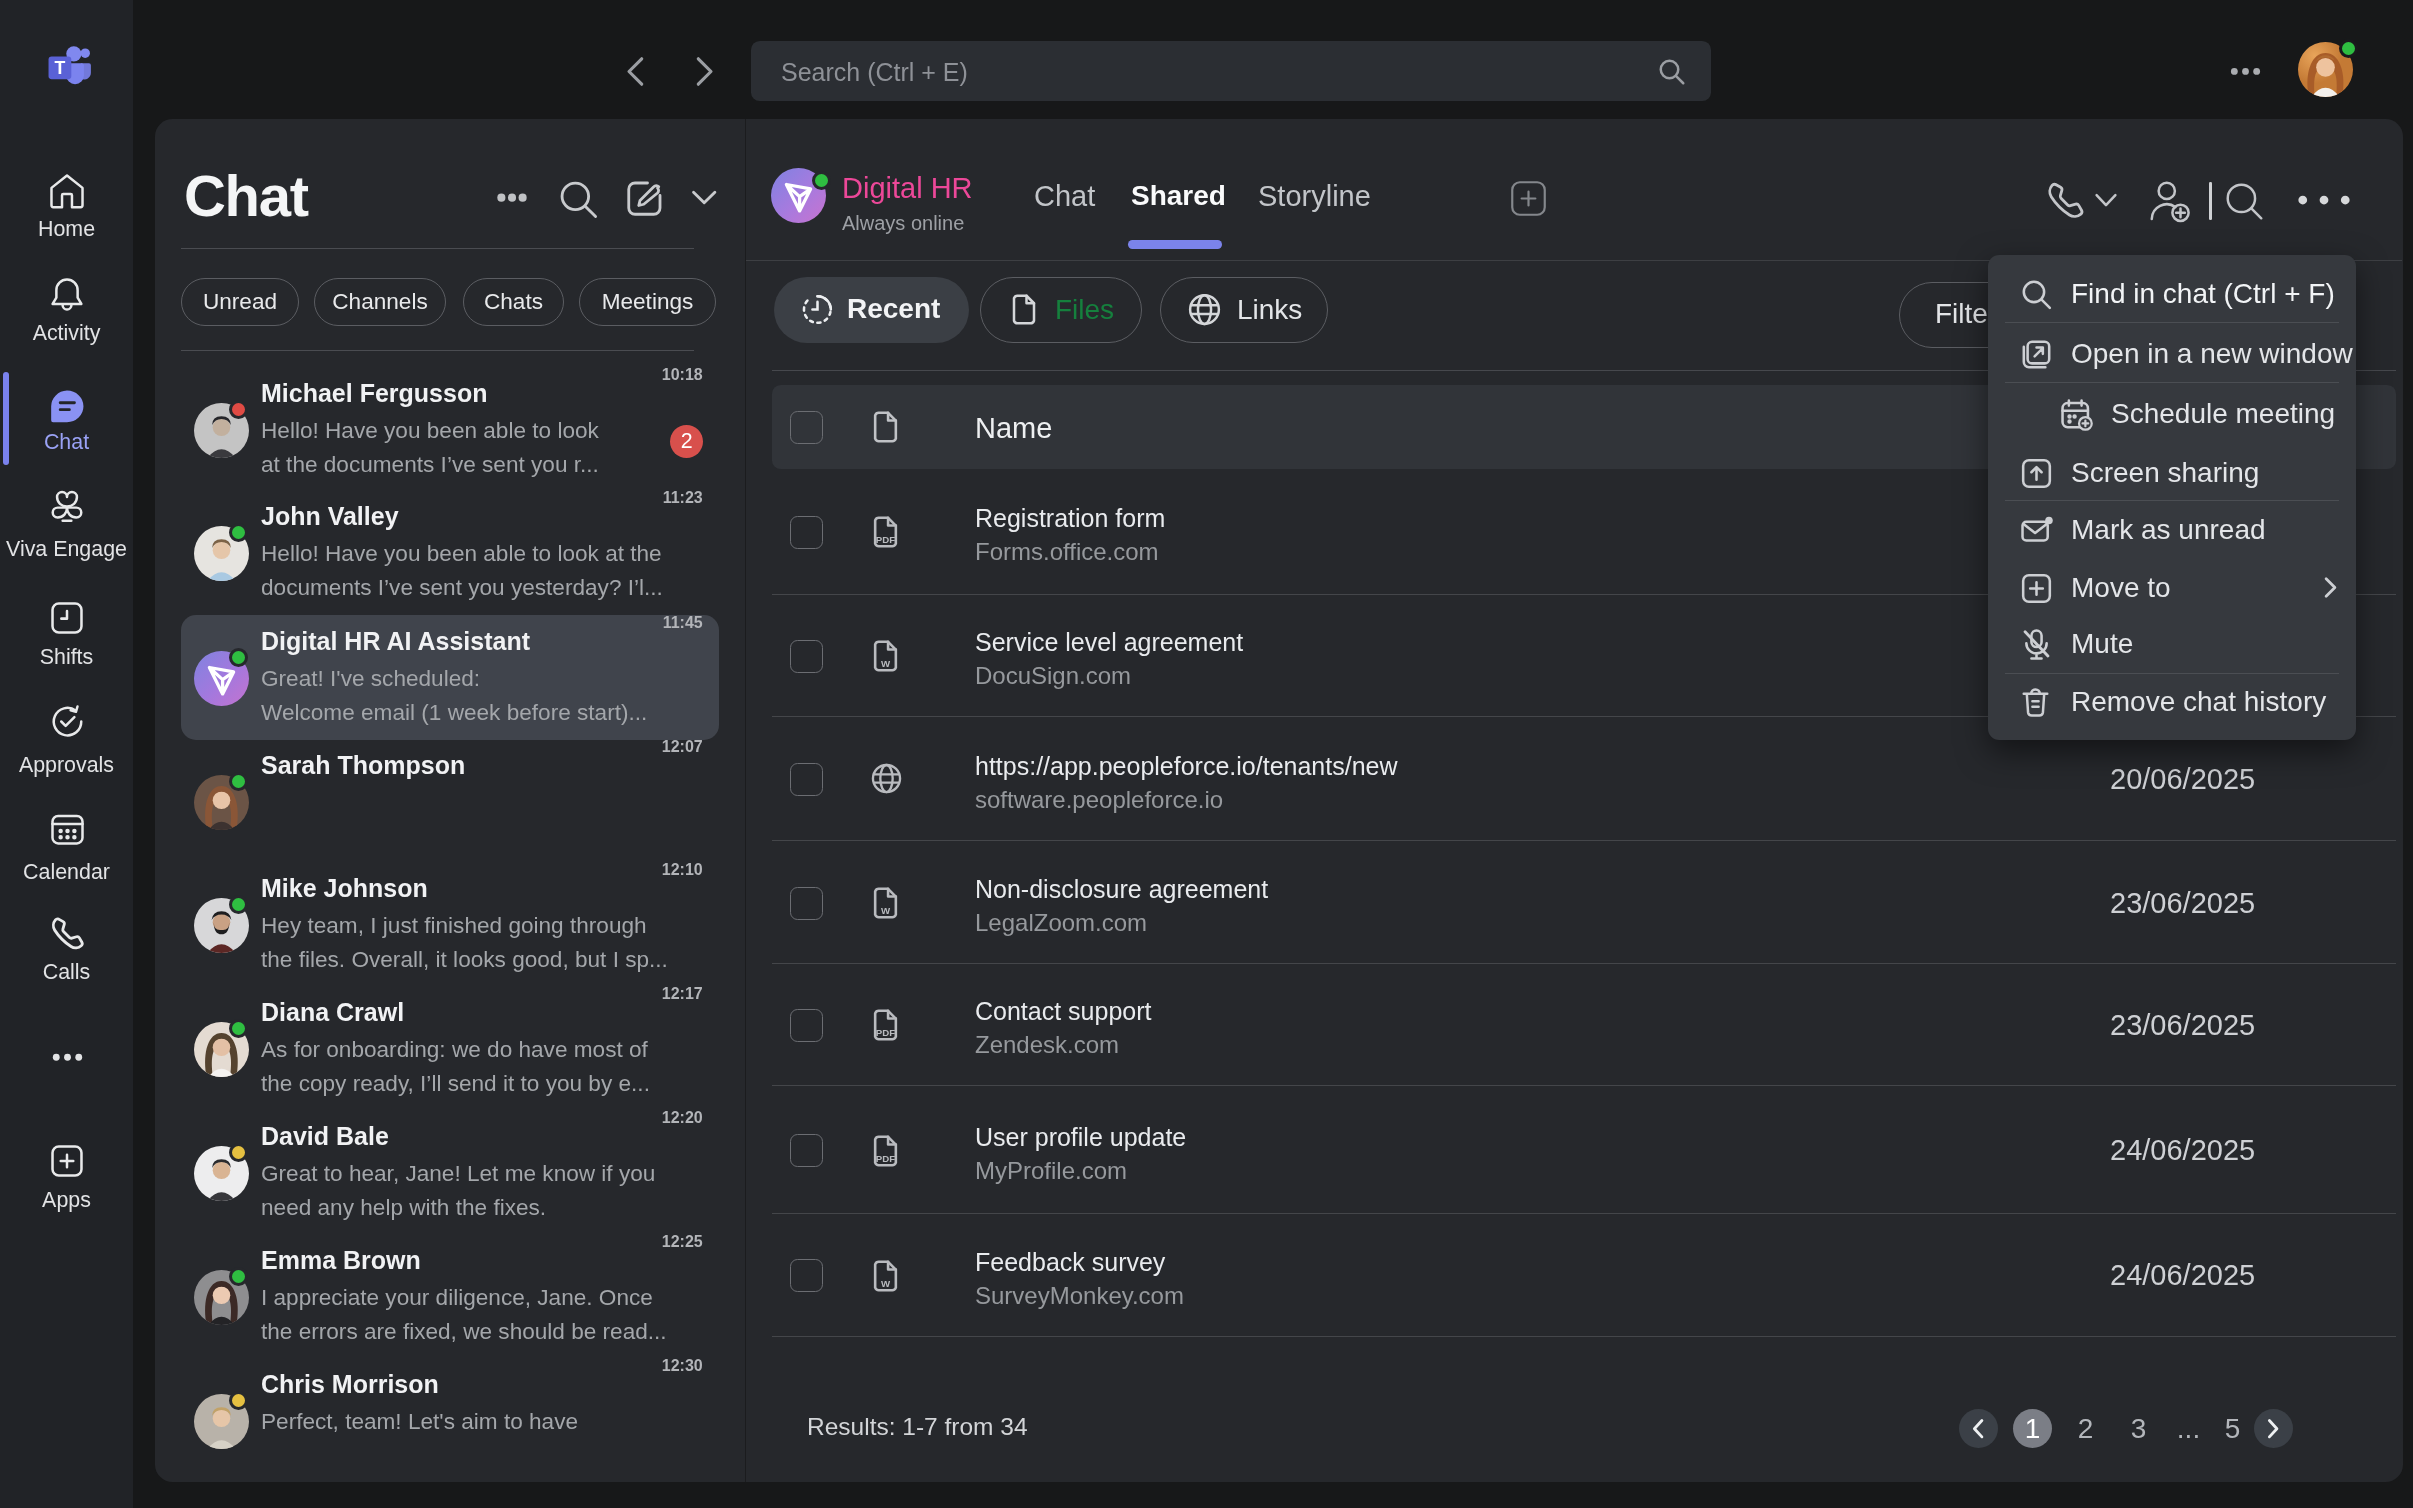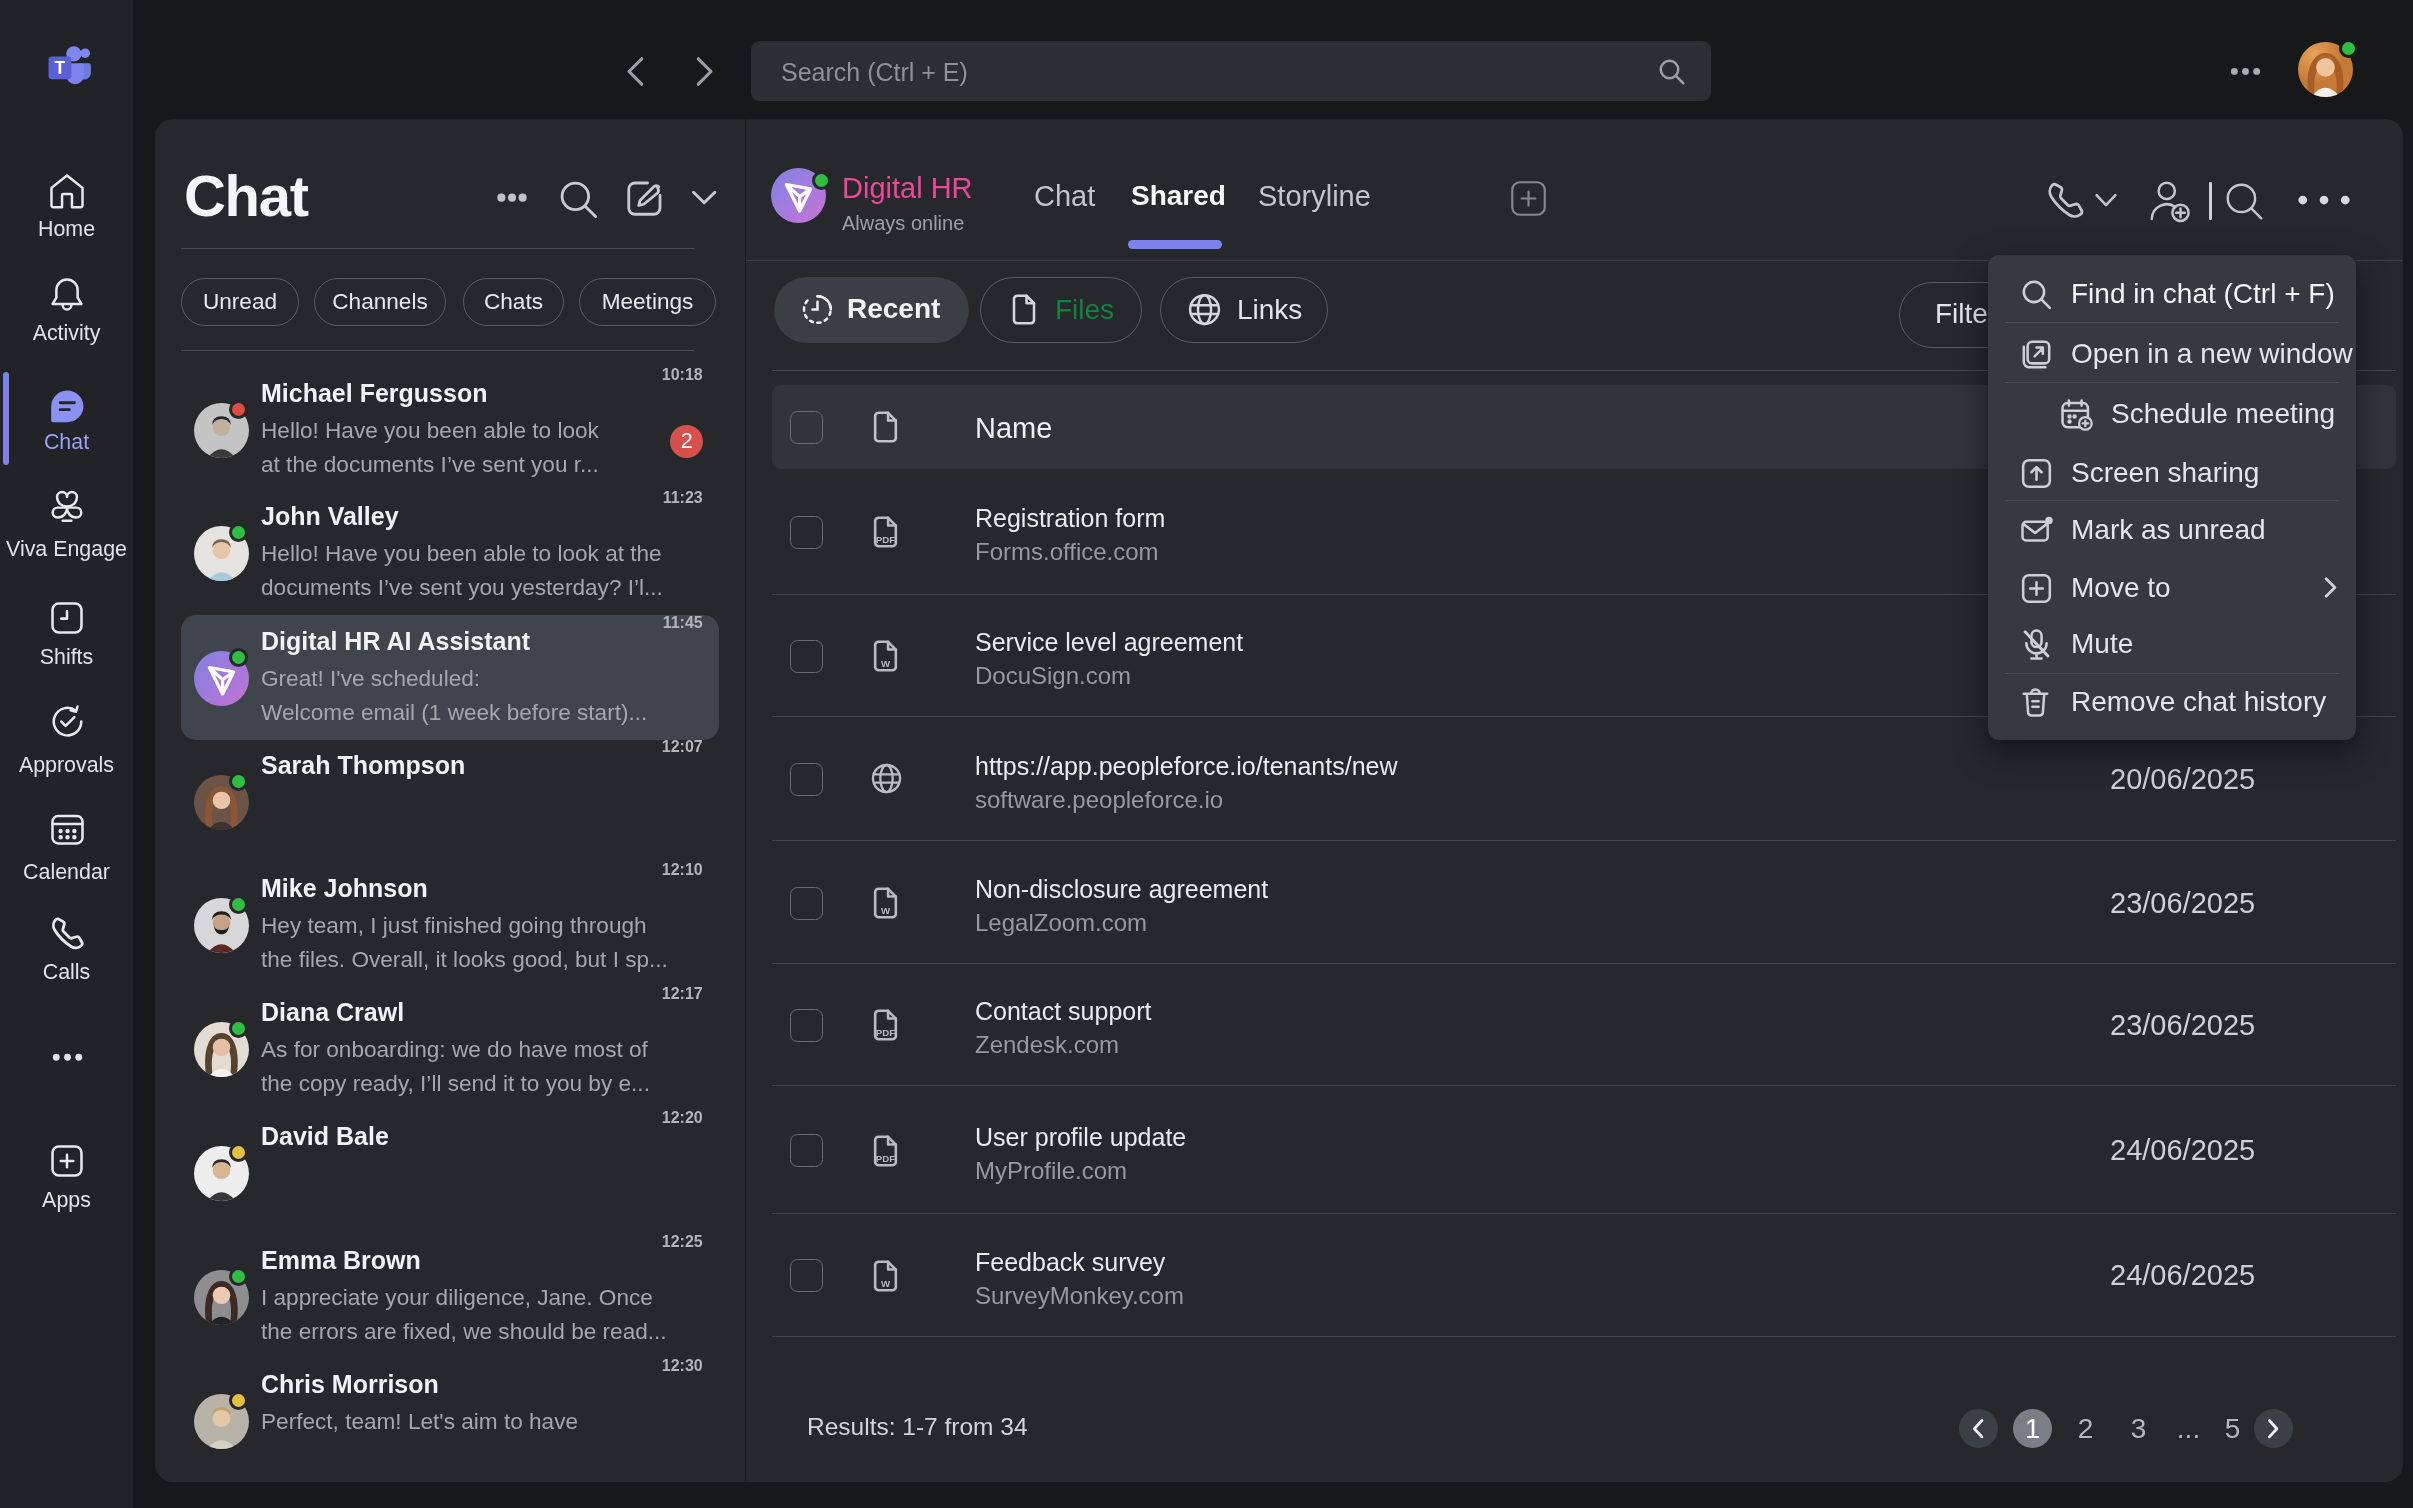--- a/index.html
+++ b/index.html
@@ -282,20 +282,21 @@
       <svg width="55" height="55" viewBox="0 0 100 100">
         <rect width="100" height="100" fill="#ededee"></rect>
         <circle cx="50" cy="44" r="16" fill="#d9b493"></circle>
         <path d="M33 40 Q33 24 50 24 Q67 24 67 40 Q62 29 50 29 Q38 29 33 40 Z" fill="#2c2c2e"></path>
         <path d="M24 100 Q50 68 76 100 Z" fill="#37373b"></path>
       </svg>
     </div>
  <div class="pdot" style="background:#e5c041"></div>
  <div class="nm">David Bale</div>
  <div class="tm">12:20</div>
+ <div class="pv">Great to hear, Jane! Let me know if you<br>need any help with the fixes.</div>
 </div>
 <div class="citem" style="top:1232px">
  <div class="av">
       <svg width="55" height="55" viewBox="0 0 100 100">
         <rect width="100" height="100" fill="#8e8e90"></rect>
         <path d="M22 95 C16 55 26 20 50 20 C74 20 84 55 78 95 L66 98 C70 62 66 44 50 42 C34 44 30 62 34 98 Z" fill="#3c2a26"></path>
         <circle cx="50" cy="46" r="16" fill="#eccab2"></circle>
         <path d="M33 36 Q50 24 67 36 Q62 27 50 27 Q38 27 33 36 Z" fill="#3c2a26"></path>
         <path d="M26 100 Q50 70 74 100 Z" fill="#232326"></path>
       </svg>

